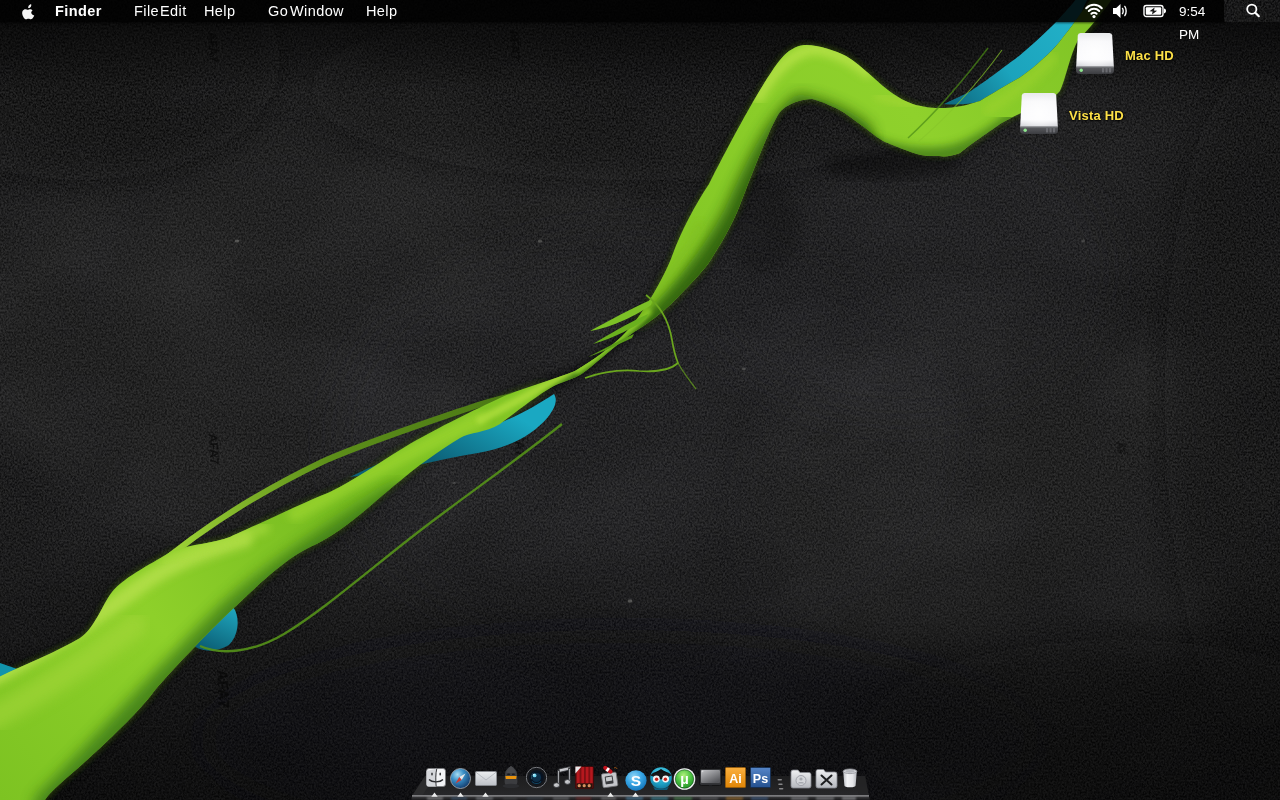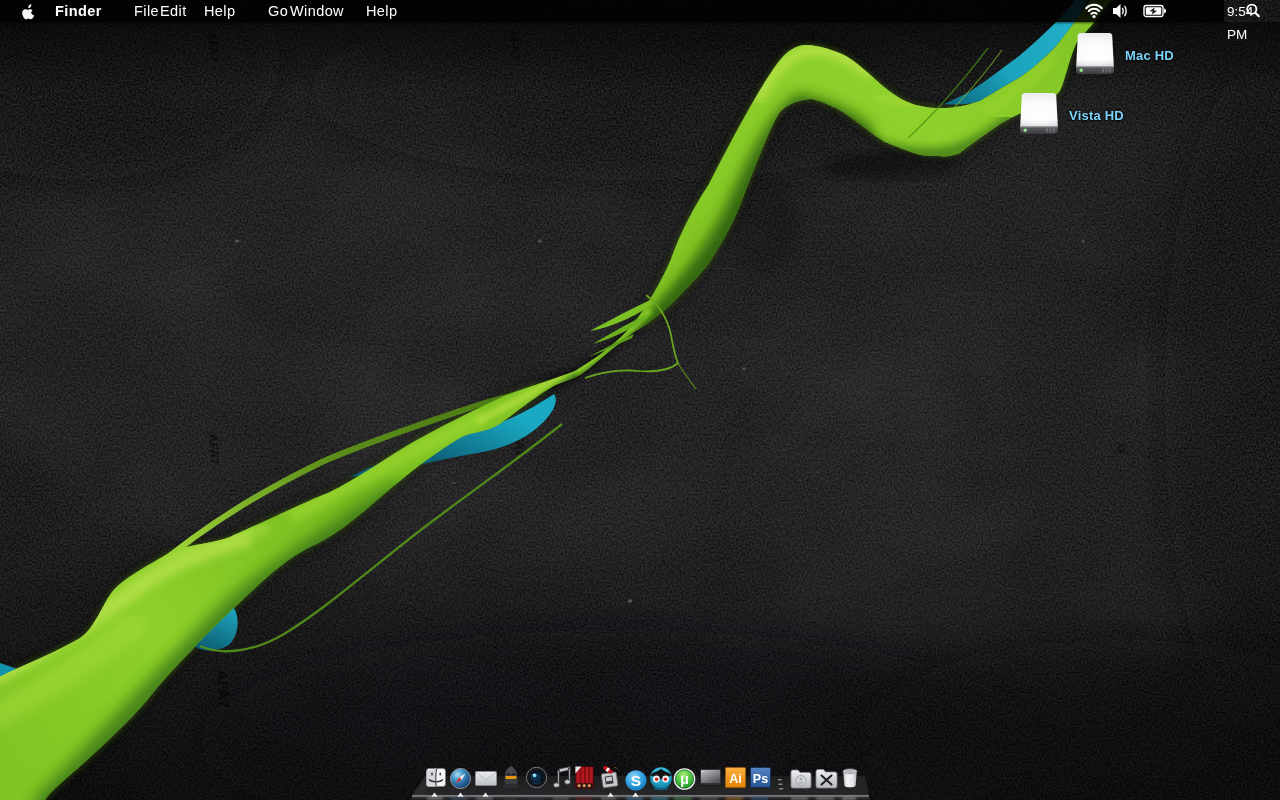--- a/index.html
+++ b/index.html
@@ -2,23 +2,23 @@
 <html><head>
 <meta charset="utf-8">
 <style>
   html,body{margin:0;padding:0;}
   body{width:1280px;height:800px;overflow:hidden;background:#131314;font-family:"Liberation Sans",sans-serif;}
   #desk{position:relative;width:1280px;height:800px;overflow:hidden;}
   #wall{position:absolute;top:0;left:0;}
   #menubar{position:absolute;top:0;left:0;width:1224px;height:22px;background:rgba(0,0,0,0.88);z-index:20;box-shadow:0 1px 2px rgba(0,0,0,0.6);}
   #menubar .mi{position:absolute;top:0;height:22px;line-height:23px;color:#fff;font-size:14.5px;letter-spacing:0.4px;}
   #mbright svg{position:absolute;top:0;}
-  #clock{position:absolute;left:1179px;top:0;height:22px;line-height:23px;color:#fff;font-size:13.5px;margin-left:48px;}
+  #clock{position:absolute;left:1179px;top:0;height:22px;line-height:23px;color:#fff;font-size:13.5px;}
   .hd{position:absolute;z-index:15;}
-  .hd .lbl{position:absolute;left:49px;color:#7dd3fc;font-weight:bold;font-size:13px;letter-spacing:0.2px;text-shadow:0 1px 2px rgba(0,0,0,0.95),0 0 3px rgba(0,0,0,0.8);white-space:nowrap;}
+  .hd .lbl{position:absolute;left:49px;color:#fde047;font-weight:bold;font-size:13px;letter-spacing:0.2px;text-shadow:0 1px 2px rgba(0,0,0,0.95),0 0 3px rgba(0,0,0,0.8);white-space:nowrap;}
   .di{position:absolute;z-index:30;}
 </style>
 </head>
 <body>
 <div id="desk">
 <svg id="wall" width="1280" height="800" viewBox="0 0 1280 800">
  <defs>
   <radialGradient id="vig" cx="46%" cy="44%" r="72%">
    <stop offset="0" stop-color="#1b1b1c"></stop>
    <stop offset="0.5" stop-color="#19191a"></stop>

